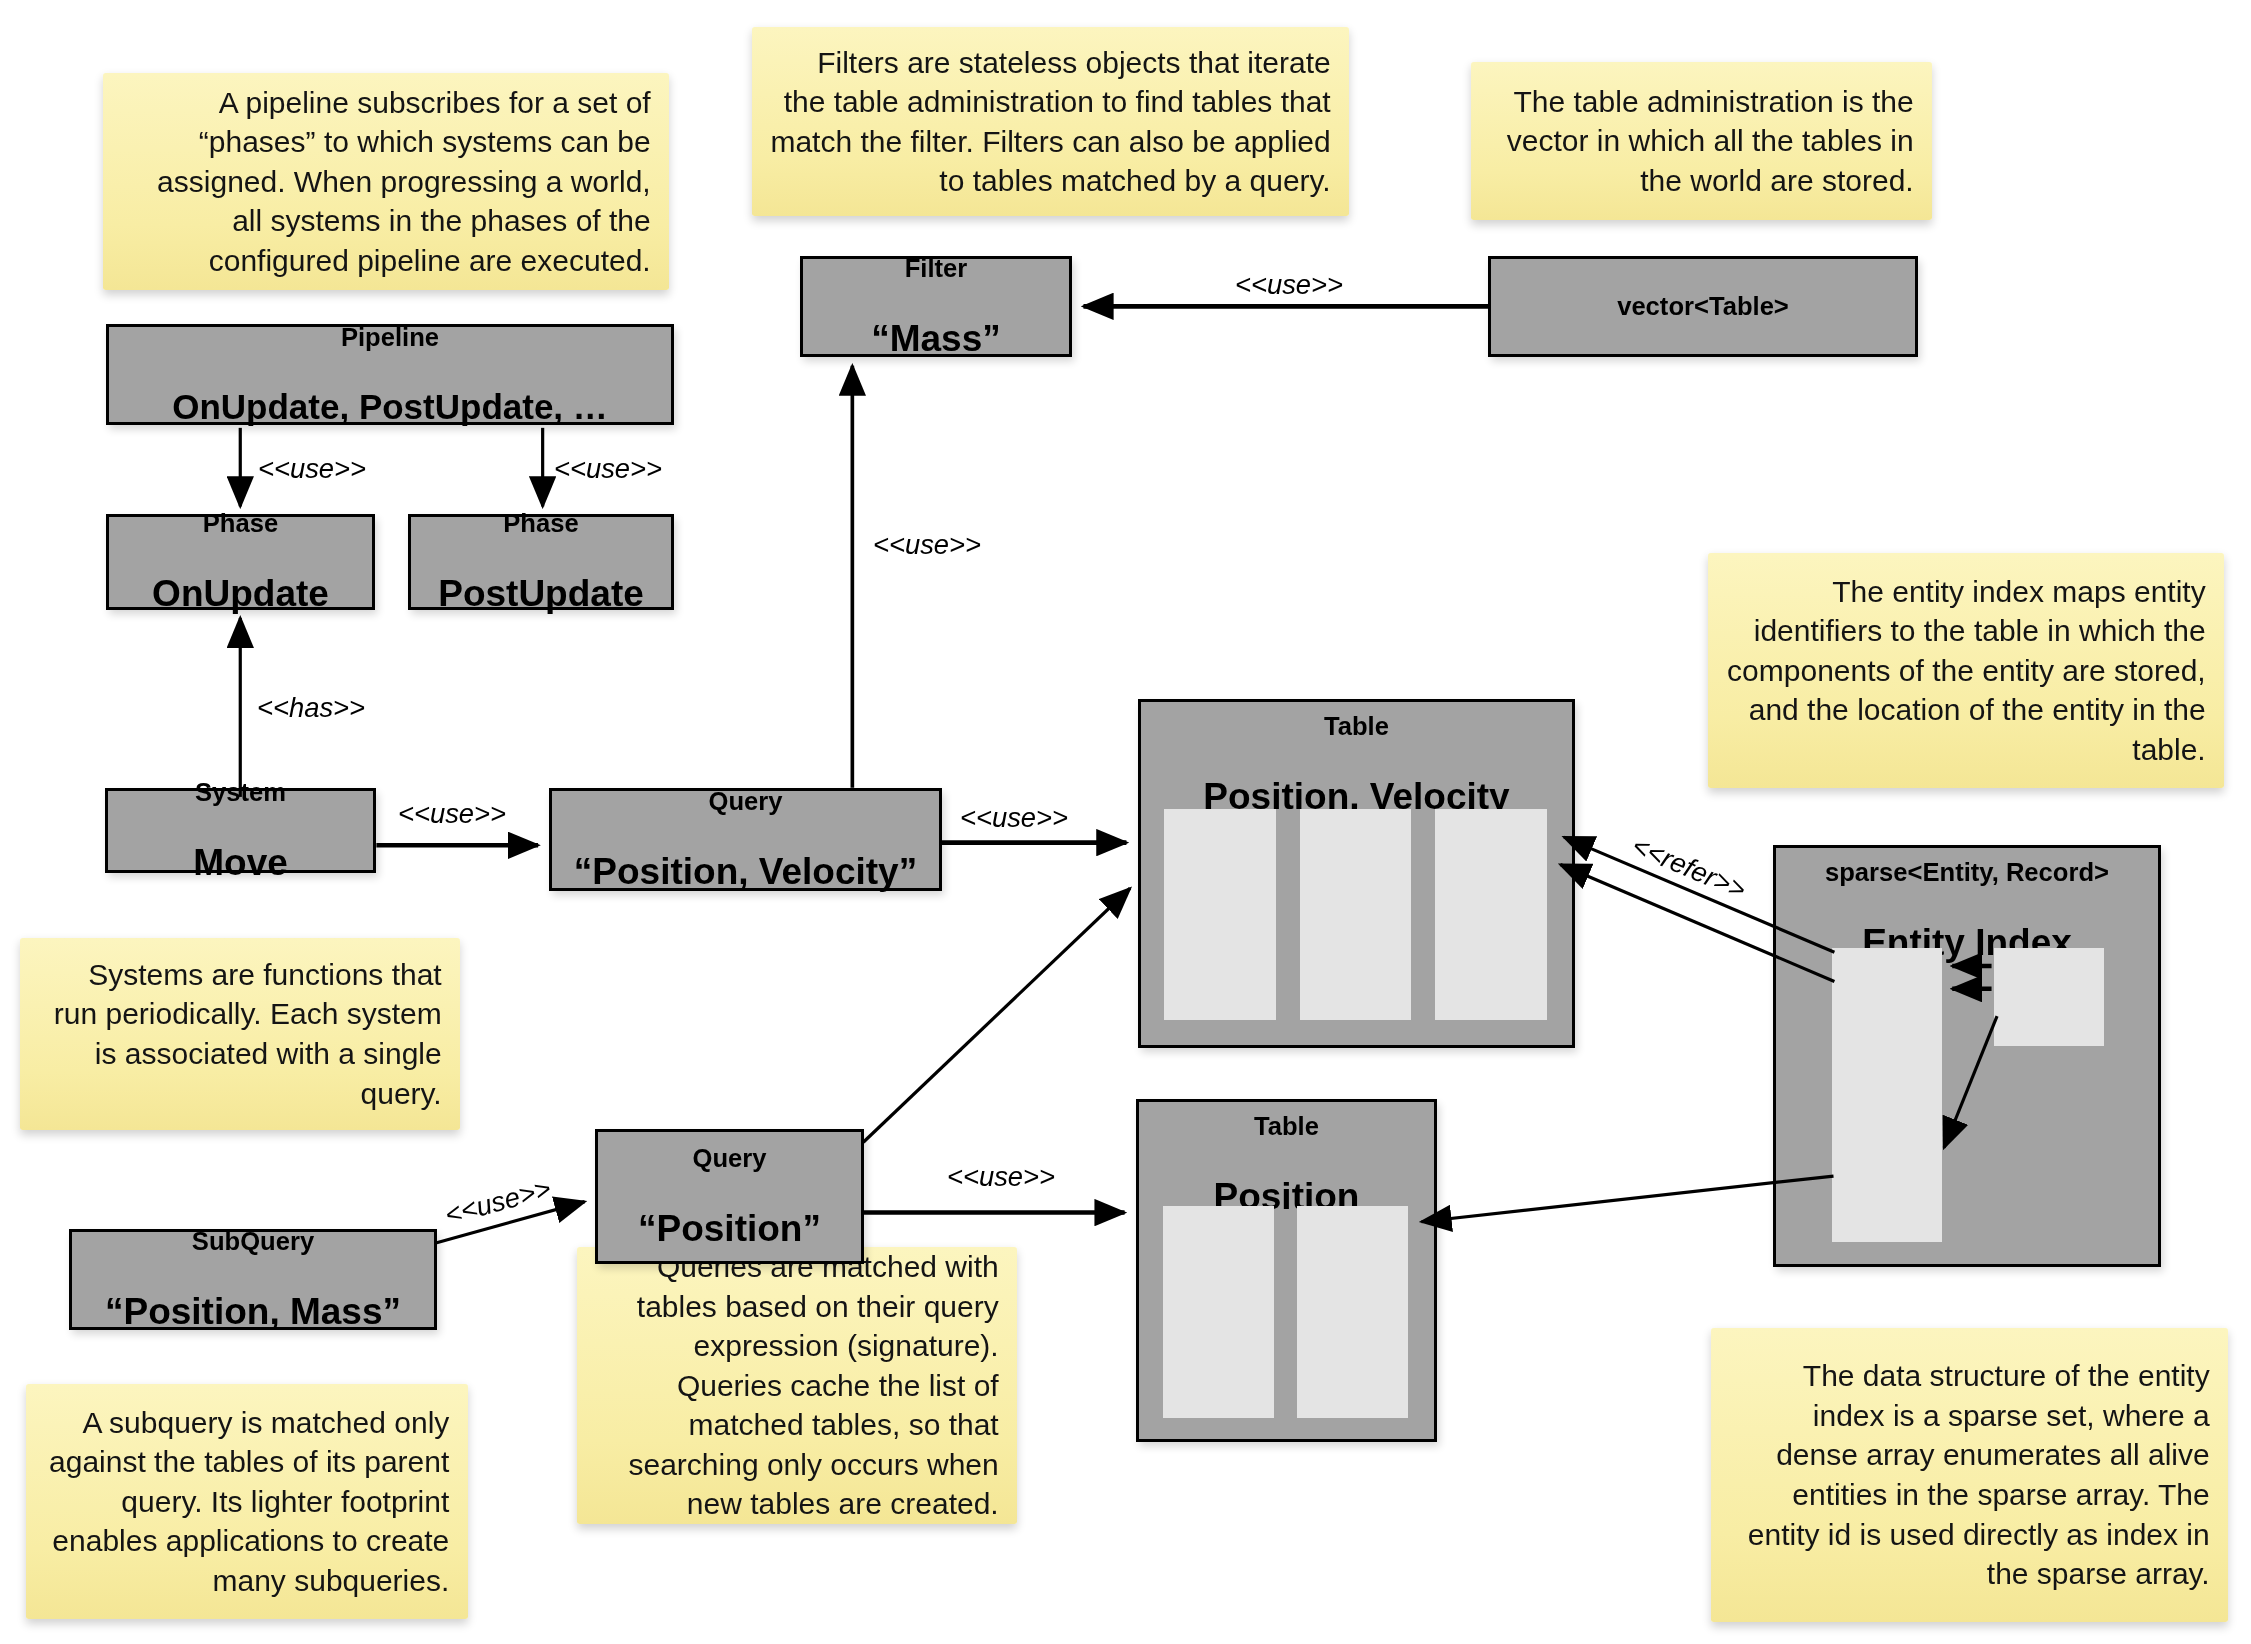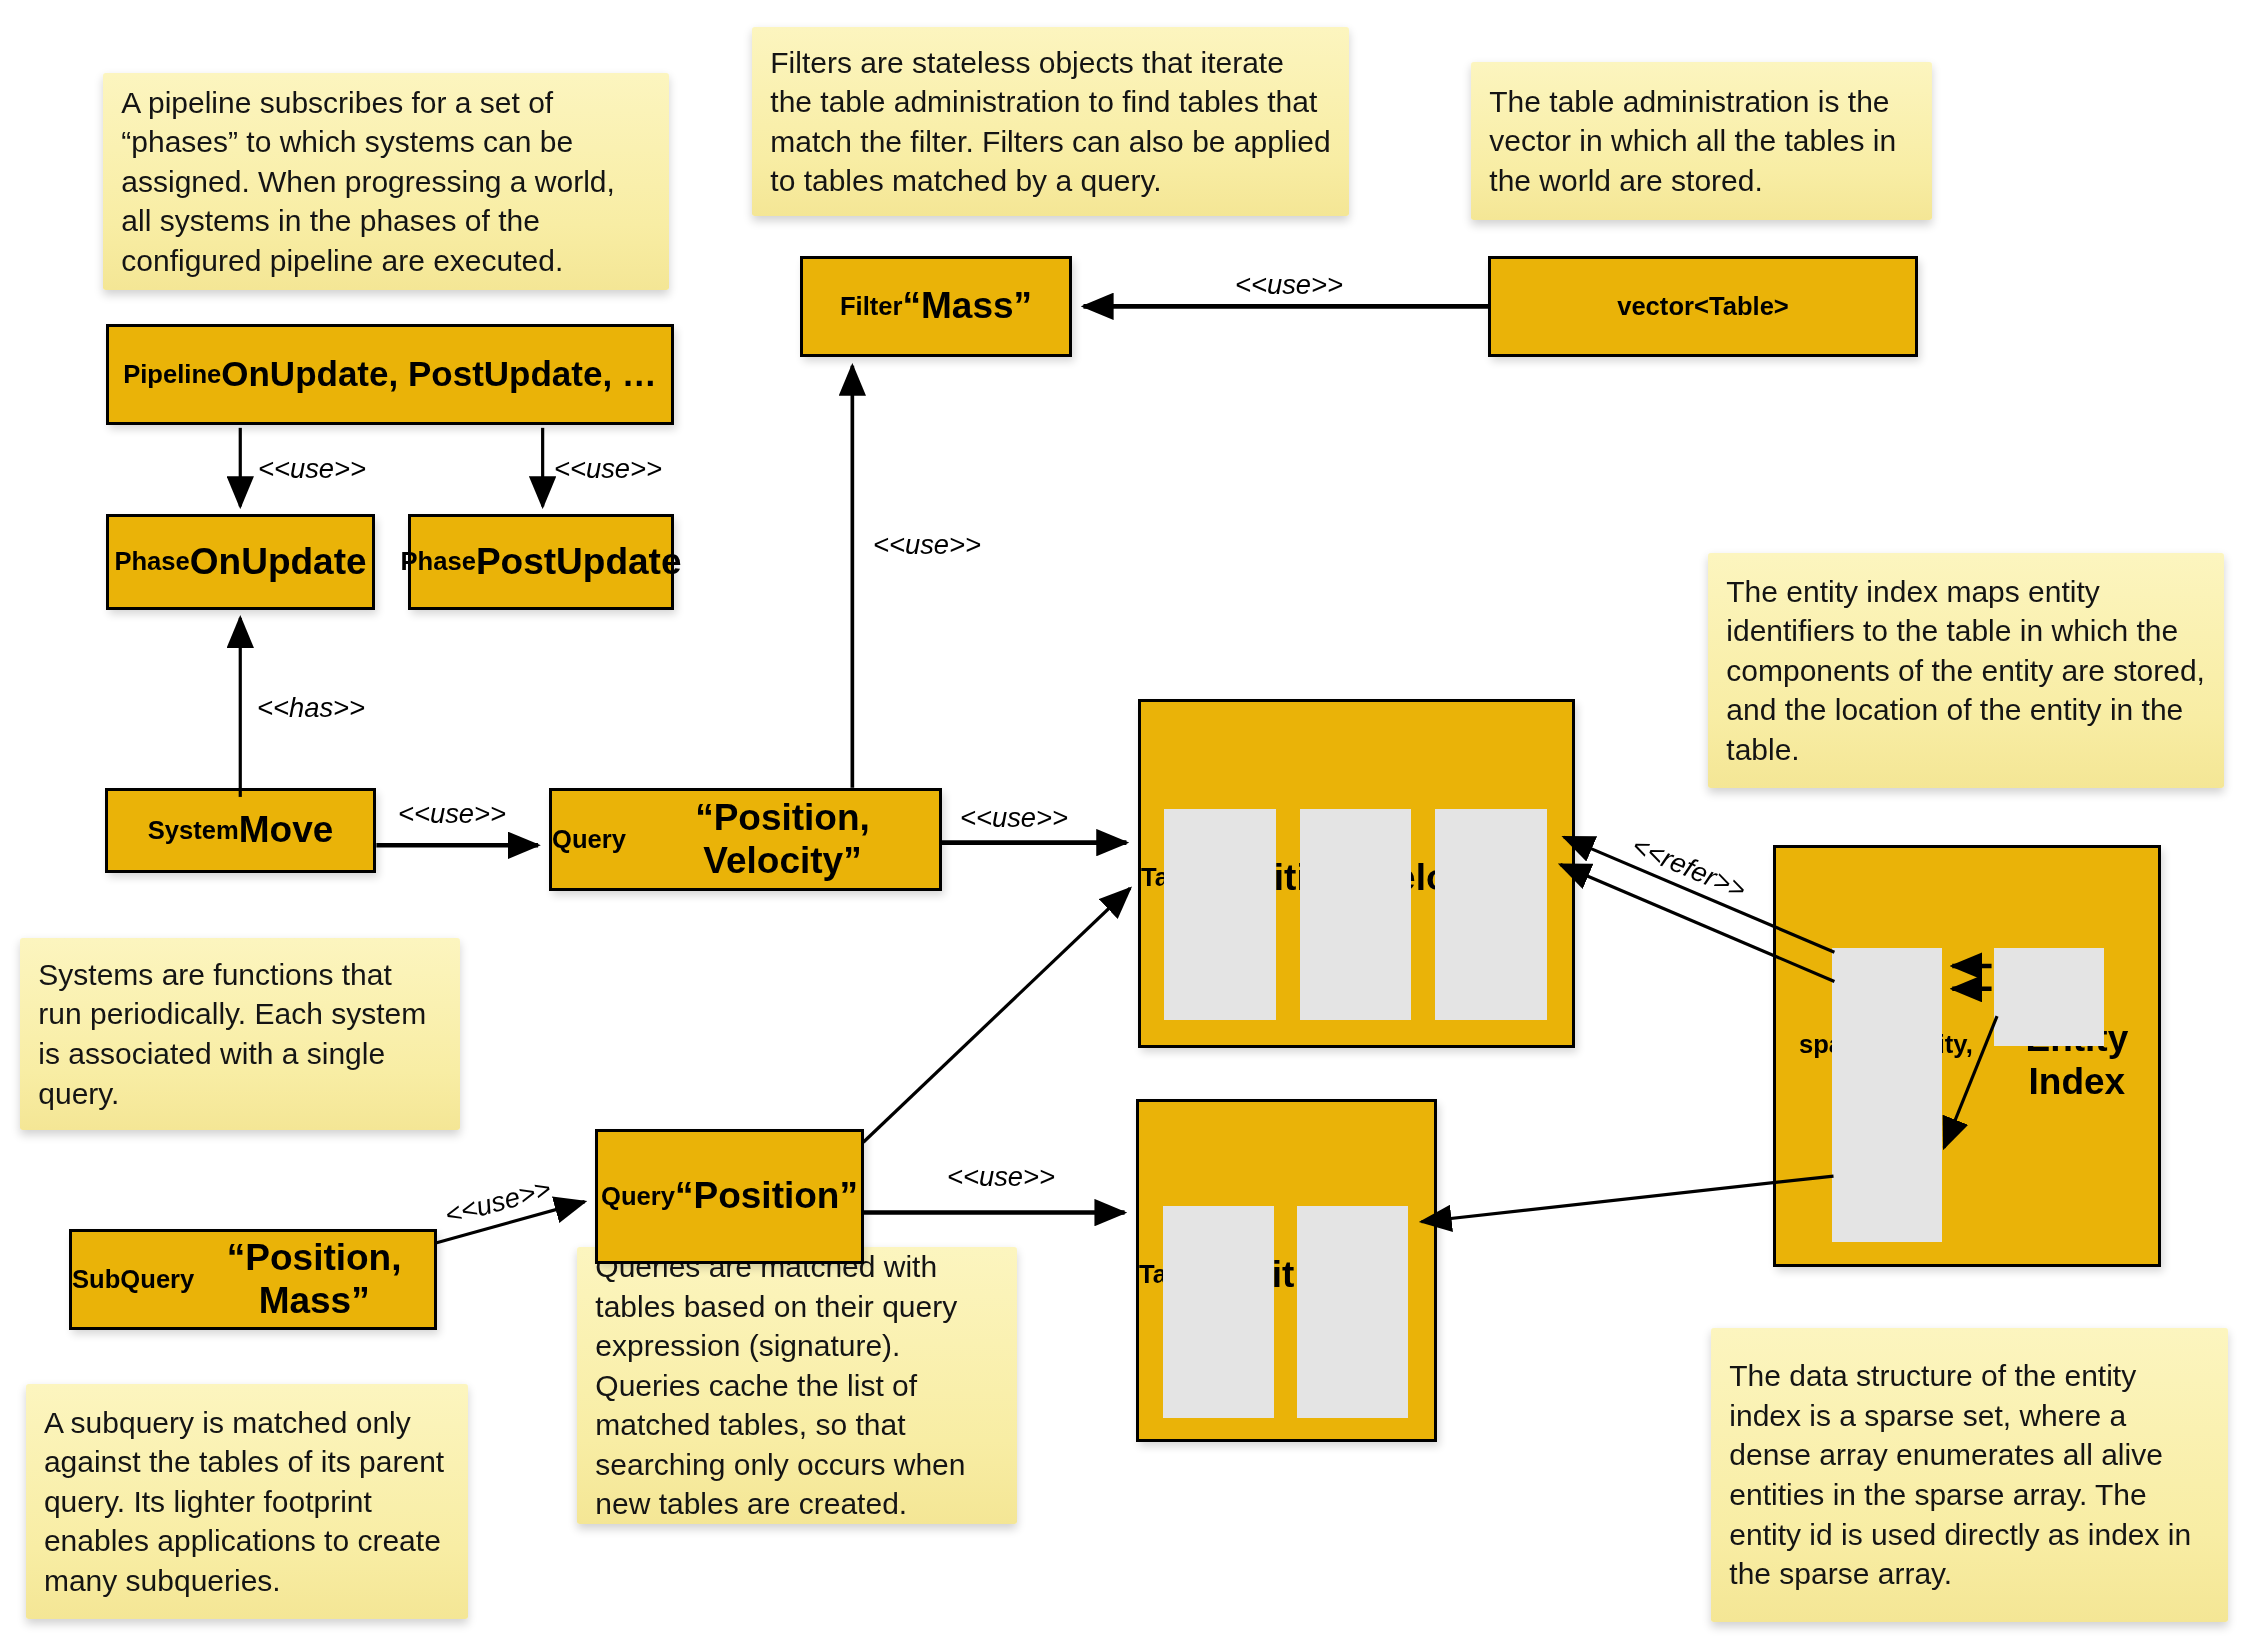--- a/index.html
+++ b/index.html
@@ -5,29 +5,29 @@
   html,body { margin:0; padding:0; background:#ffffff; }
   #canvas {
     position:relative; width:2251px; height:1645px; background:#ffffff;
     font-family:"Liberation Sans", sans-serif; color:#000; overflow:hidden;
   }
   .note {
     position:absolute; box-sizing:border-box;
     background:linear-gradient(180deg,#FCF5BF 0%,#F8EDA4 70%,#F4E695 100%);
     border-radius:2.7px;
     box-shadow:0 4.6px 9.1px rgba(0,0,0,0.18);
-    display:flex; align-items:center; justify-content:center; text-align:left;
+    display:flex; align-items:center; justify-content:center; text-align:right;
     font-size:30px; line-height:1.32; color:#141414; padding:12.8px 18.3px;
     z-index:8;
   }
   .ubox {
-    position:absolute; box-sizing:border-box; background:#eab308;
+    position:absolute; box-sizing:border-box; background:#a3a3a3;
     border:3.7px solid #000000; box-shadow:2.7px 4.6px 8.2px rgba(0,0,0,0.16);
-    display:flex; flex-direction:row; align-items:center; justify-content:center;
-    text-align:center; z-index:10;
+    display:flex; flex-direction:column; align-items:center; justify-content:center;
+    text-align:center; z-index:10;gap:33px;
   }
   .ubox.table { justify-content:flex-start; padding-top:9.1px; }
   .t1 { font-size:25.6px; font-weight:bold; line-height:1.25; }
   .t2 { font-size:37px; font-weight:bold; line-height:1.15; }
   .t2.big { font-size:35px; }
   .gblock { position:absolute; background:#E4E4E4; z-index:11; }
   .elabel {
     position:absolute; font-style:italic; font-size:27.4px; white-space:nowrap;
     transform:translate(-50%,-50%); z-index:30;
   }

